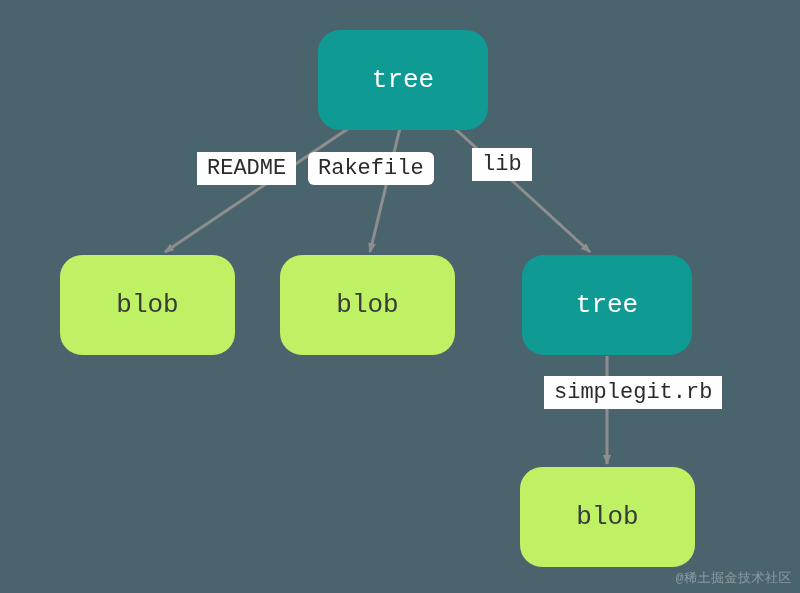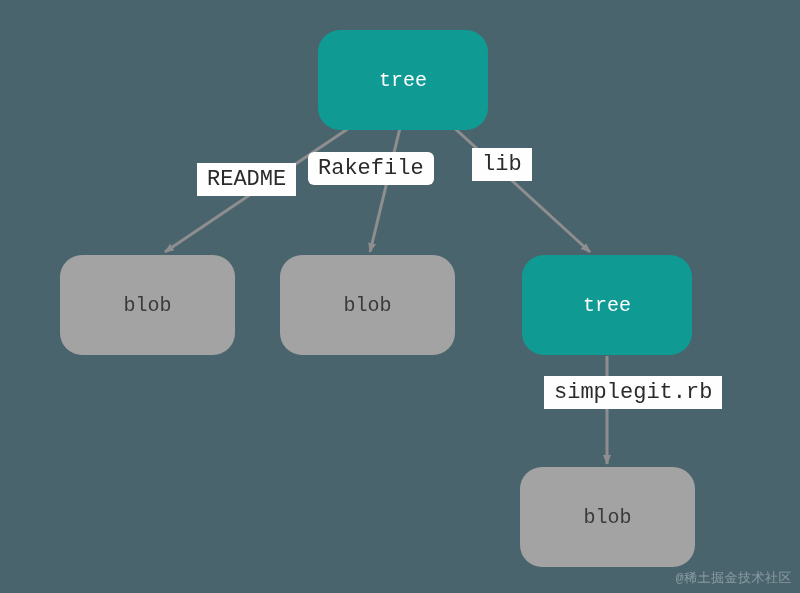--- a/index.html
+++ b/index.html
@@ -11,31 +11,31 @@
     font-family: "Courier New", Courier, monospace;
     position: relative;
     overflow: hidden;
   }
   .node {
     position: absolute;
     border-radius: 22px;
     display: flex;
     align-items: center;
     justify-content: center;
-    font-size: 20px;
+    font-size: 26px;
     box-sizing: border-box;
   }
   .tree-node {
     background: #0f9a94;
     color: #ffffff;
     width: 170px;
     height: 100px;
   }
   .blob-node {
-    background: #a3a3a3;
+    background: #bef264;
     color: #3a3a3a;
     width: 175px;
     height: 100px;
     justify-content: center;
   }
   .edge-label {
     position: absolute;
     background: #fefefe;
     color: #2b2b2b;
     font-size: 22px;
@@ -76,21 +76,21 @@
 
   <line x1="450" y1="124" x2="590" y2="252" stroke="#8e8e8e" stroke-width="3" marker-end="url(#arrowhead)"></line>
 
   <line x1="607" y1="356" x2="607" y2="464" stroke="#8e8e8e" stroke-width="3" marker-end="url(#arrowhead)"></line>
 </svg>
 
 <div class="node tree-node" style="left:318px; top:30px;">
   <span>tree</span>
 </div>
 
-<div class="edge-label" style="left:197px; top:152px;margin-top:11px;">
+<div class="edge-label" style="left:197px; top:152px;">
   <span>README</span>
 </div>
 <div class="edge-label" style="left:308px; top:152px;border-radius:6px;">
   <span>Rakefile</span>
 </div>
 <div class="edge-label" style="left:472px; top:148px;">
   <span>lib</span>
 </div>
 
 <div class="node blob-node" style="left:60px; top:255px;">

